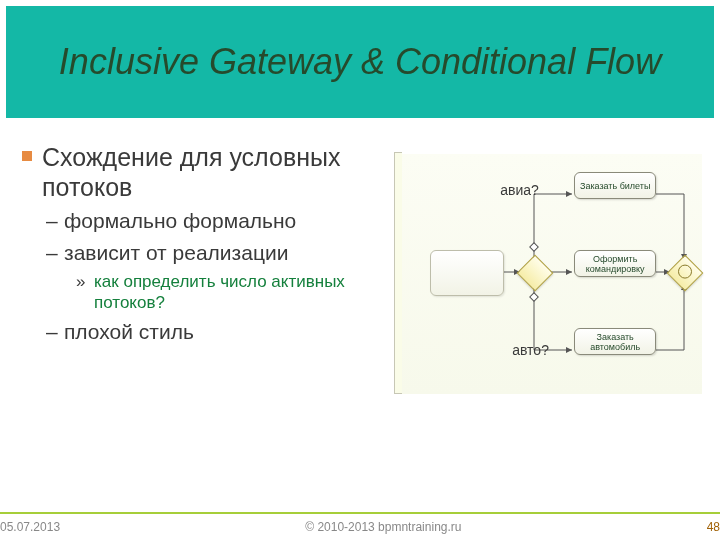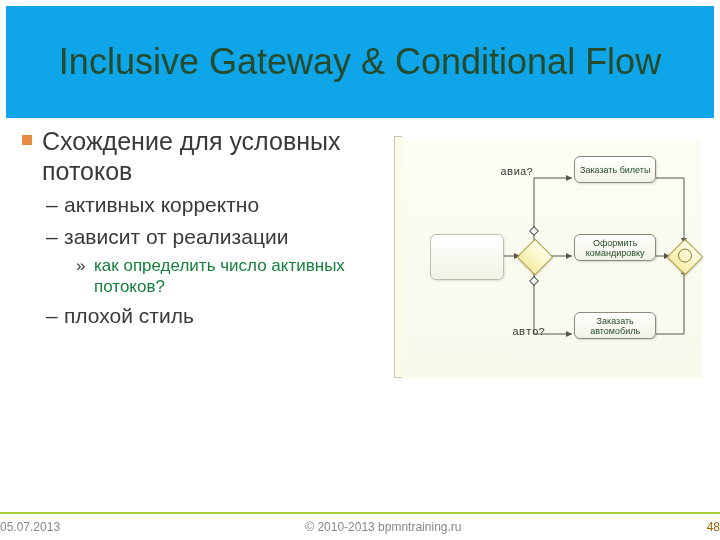--- a/index.html
+++ b/index.html
@@ -4,26 +4,27 @@
 <style>
   html, body { margin:0; padding:0; }
   body {
     width:720px; height:540px;
     font-family: Verdana, Geneva, sans-serif;
     background:#ffffff;
     position:relative;
     overflow:hidden;
   }
   .title-band {
-    background:#0ea5e9;
-    margin:6px 6px 0 6px;
+    background:#14b8a6;
+    margin:6px 6px 16px 6px;
     height:112px;
     display:flex;
     align-items:center;
     justify-content:center;
+    font-style:italic;
   }
   .title-band h1 {
     margin:0;
     color:#264a2c;
     font-weight:400;
     font-size:36px;
     line-height:1.15;
     text-align:center;
   }
   .content {
@@ -131,23 +132,22 @@
     content:"";
     position:absolute;
     left:4px; top:4px; width:14px; height:14px;
     border:1.5px solid #8a7a2a;
     border-radius:50%;
     transform:rotate(-45deg);
     box-sizing:border-box;
   }
   .edge-label {
     position:absolute;
-    font-size:11px;
-    color:#3a3a3a;
-    font-family:Liberation Mono, monospace;
+    font-size:14px;
+    color:#3a3a3a;
   }
   svg.flows {
     position:absolute; left:0; top:10px; width:100%; height:240px;
     overflow:visible;
   }
 
   .footer {
     position:absolute;
     left:0; right:0; bottom:0;
     height:28px;
@@ -169,21 +169,21 @@
 <div class="title-band">
   <h1>Inclusive Gateway &amp; Conditional Flow</h1>
 </div>
 
 <div class="content">
   <div class="text-col">
     <ul class="level1">
       <li>
         <span>Схождение для условных потоков</span>
         <ul class="level2">
-          <li>активных корректно</li>
+          <li>формально формально</li>
           <li>
             <span>зависит от реализации</span>
             <ul class="level3">
               <li>как определить число активных потоков?</li>
             </ul>
           </li>
           <li>плохой стиль</li>
         </ul>
       </li>
     </ul>

